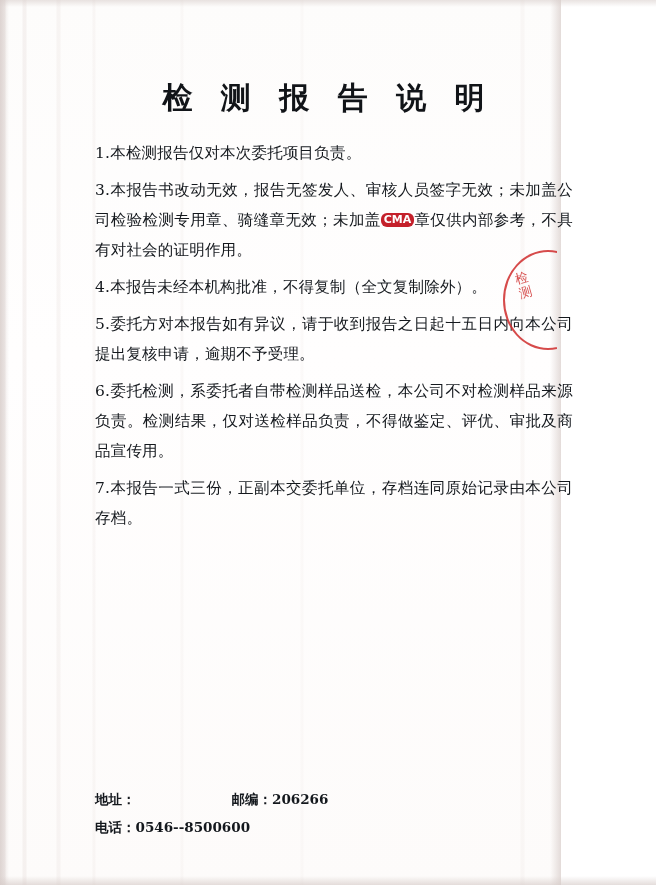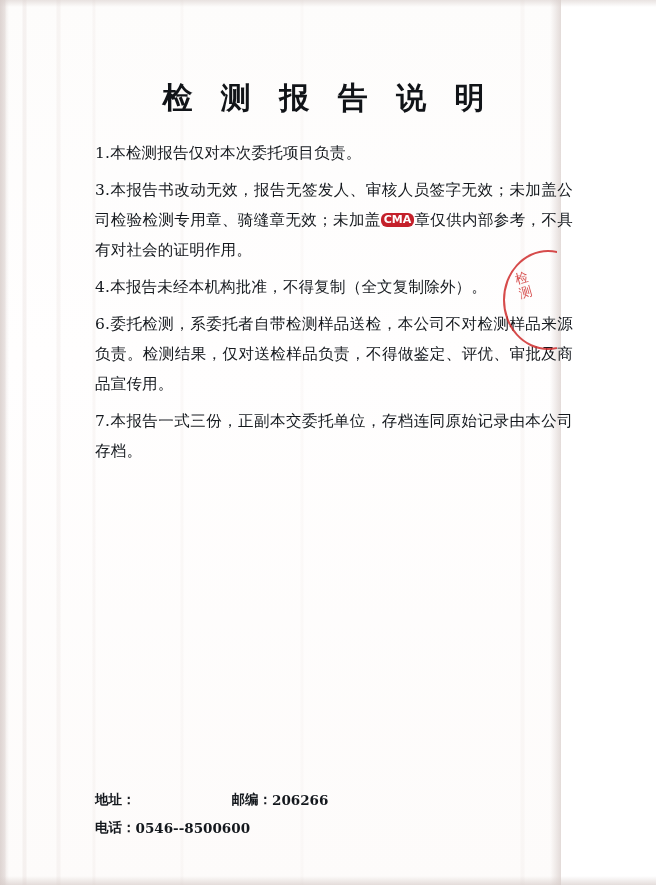--- a/index.html
+++ b/index.html
@@ -151,21 +151,21 @@
     left: 95px;
     bottom: 38px;
     width: 490px;
     font-family: "DejaVu Serif", serif;
     font-size: 13.5px;
     font-weight: bold;
     color: #14181d;
   }
   .footer-row {
     display: flex;
-    align-items: center;
+    align-items: flex-start;
     margin-bottom: 10px;
   }
   .footer-addr { flex: 0 0 auto; }
   .footer-post { margin-left: 96px; }
   .footer-tel { }
 </style>
 </head>
 <body>
 
 <div class="page">
@@ -175,20 +175,21 @@
   <div class="edge-bottom"></div>
 
   <div class="doc-title">检 测 报 告 说 明</div>
 
   <div class="body-block">
     <div class="clause">1.本检测报告仅对本次委托项目负责。</div>
 
     <div class="clause"><span>3.本报告书改动无效，报告无签发人、审核人员签字无效；未加盖公司检验检测专用章、骑缝章无效；未加盖</span><span class="ma-mark">CMA</span><span>章仅供内部参考，不具有对社会的证明作用。</span></div>
 
     <div class="clause">4.本报告未经本机构批准，不得复制（全文复制除外）。</div>
+    <div class="clause">5.委托方对本报告如有异议，请于收到报告之日起十五日内向本公司提出复核申请，逾期不予受理。</div>
     <div class="clause">6.委托检测，系委托者自带检测样品送检，本公司不对检测样品来源负责。检测结果，仅对送检样品负责，不得做鉴定、评优、审批及商品宣传用。</div>
     <div class="clause">7.本报告一式三份，正副本交委托单位，存档连同原始记录由本公司存档。</div>
   </div>
 
   <div class="stamp">
     <div class="arc"></div>
     <div class="glyphs">
       <span>检</span>
       <span>测</span>
     </div>

